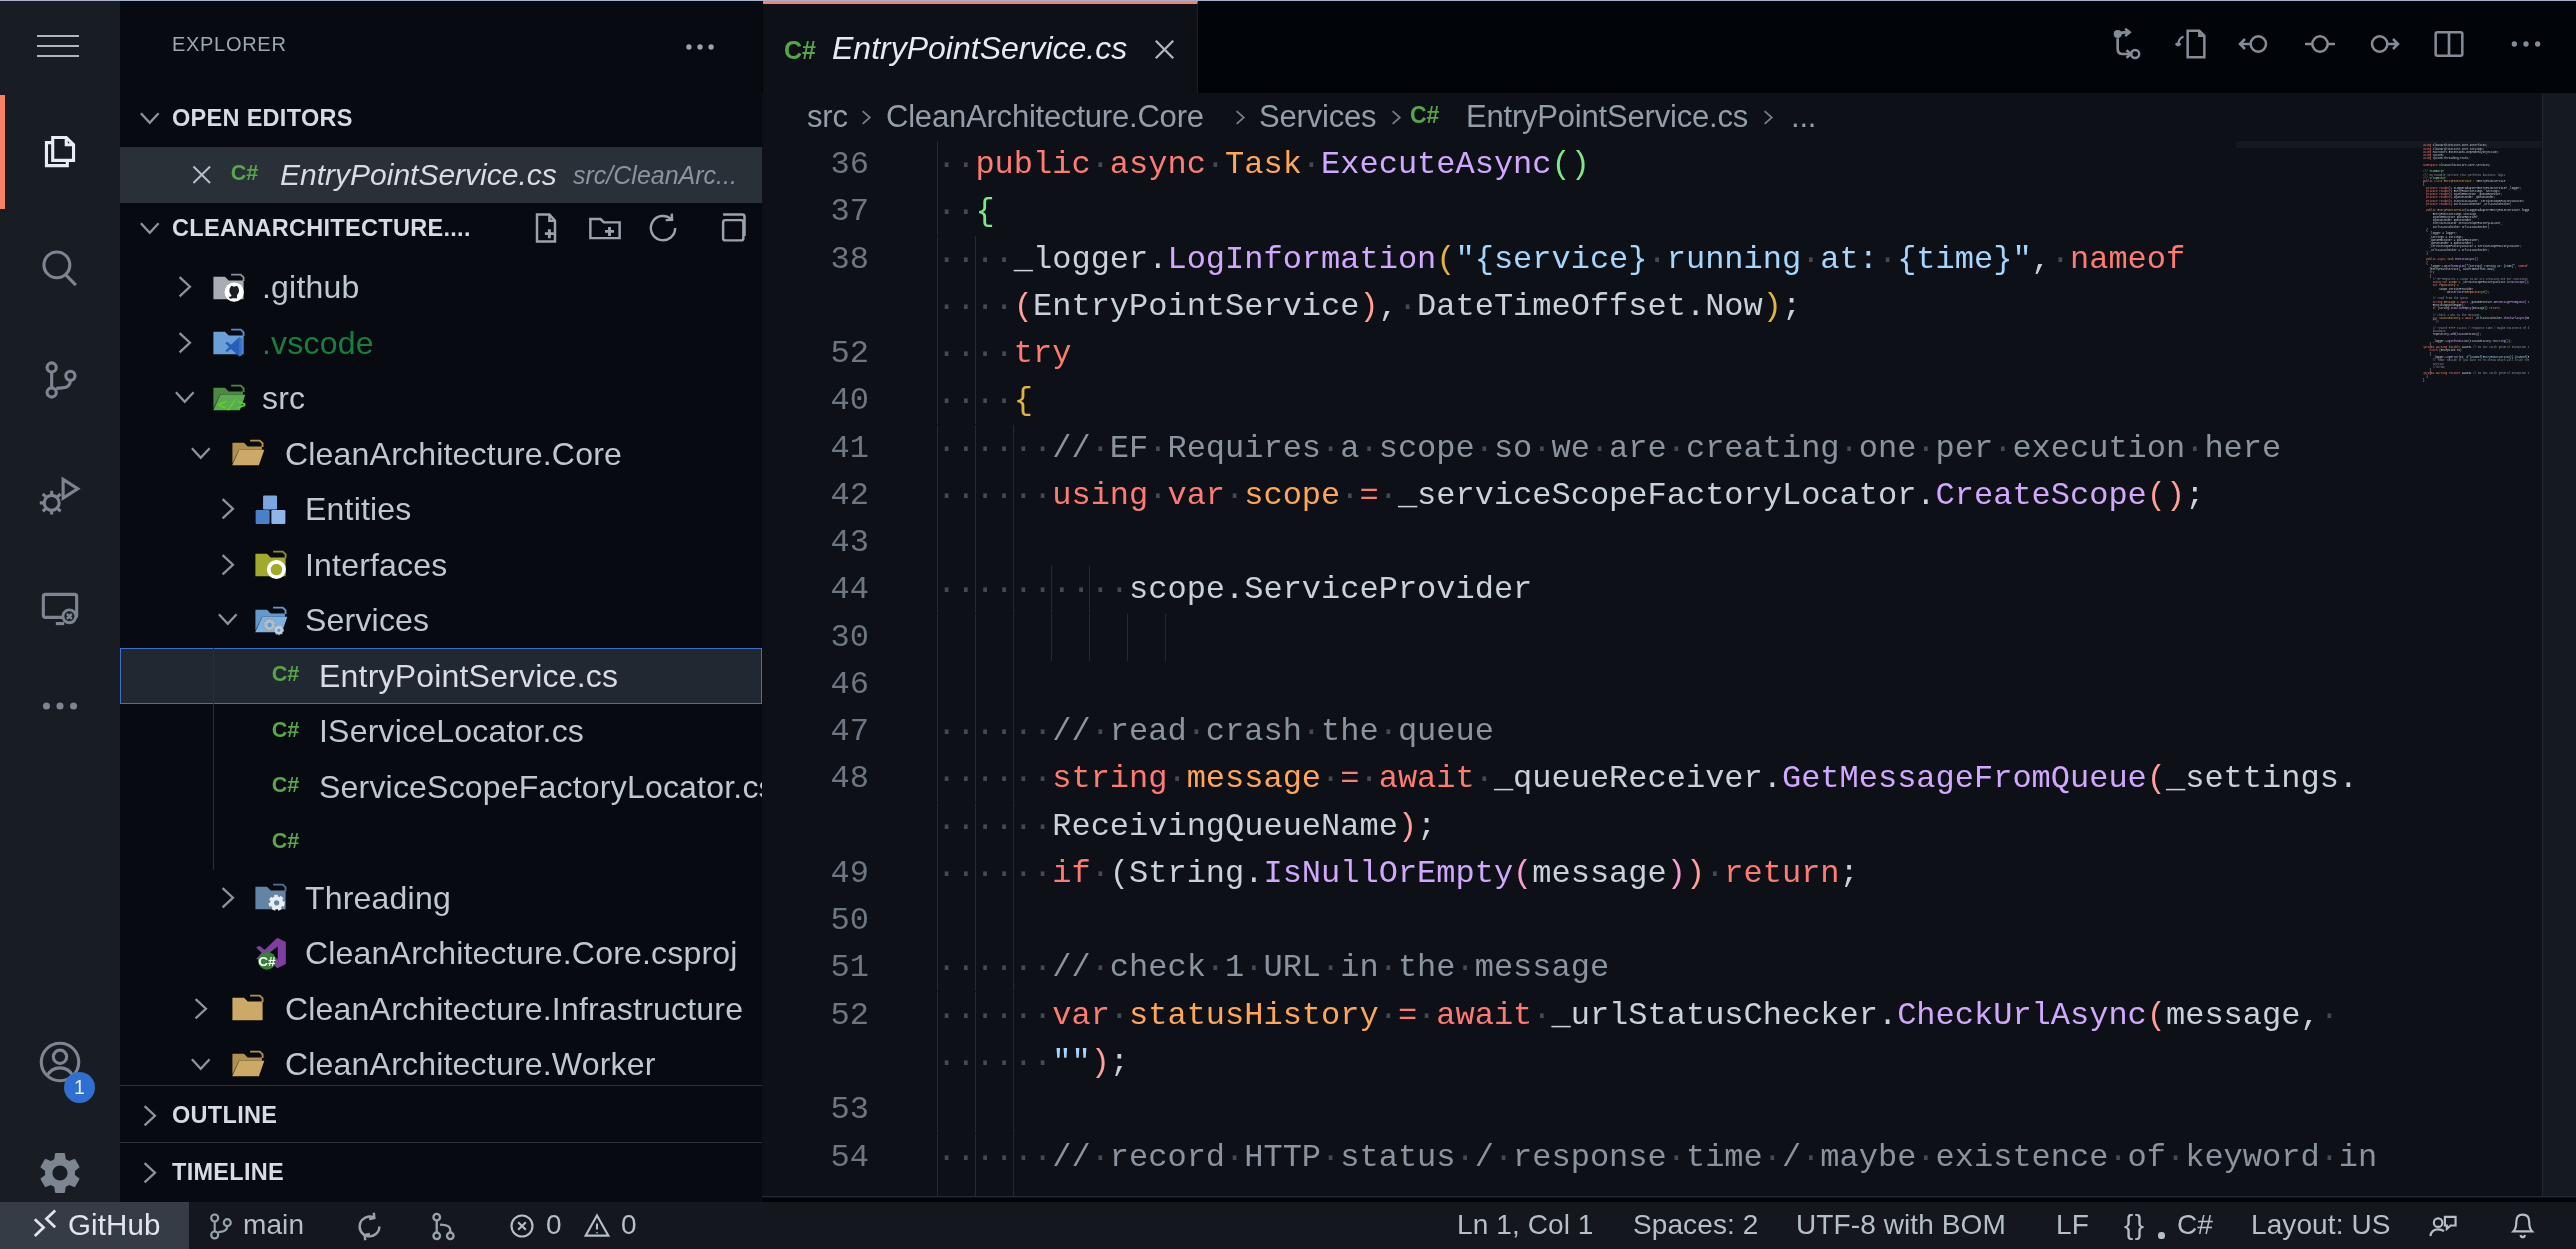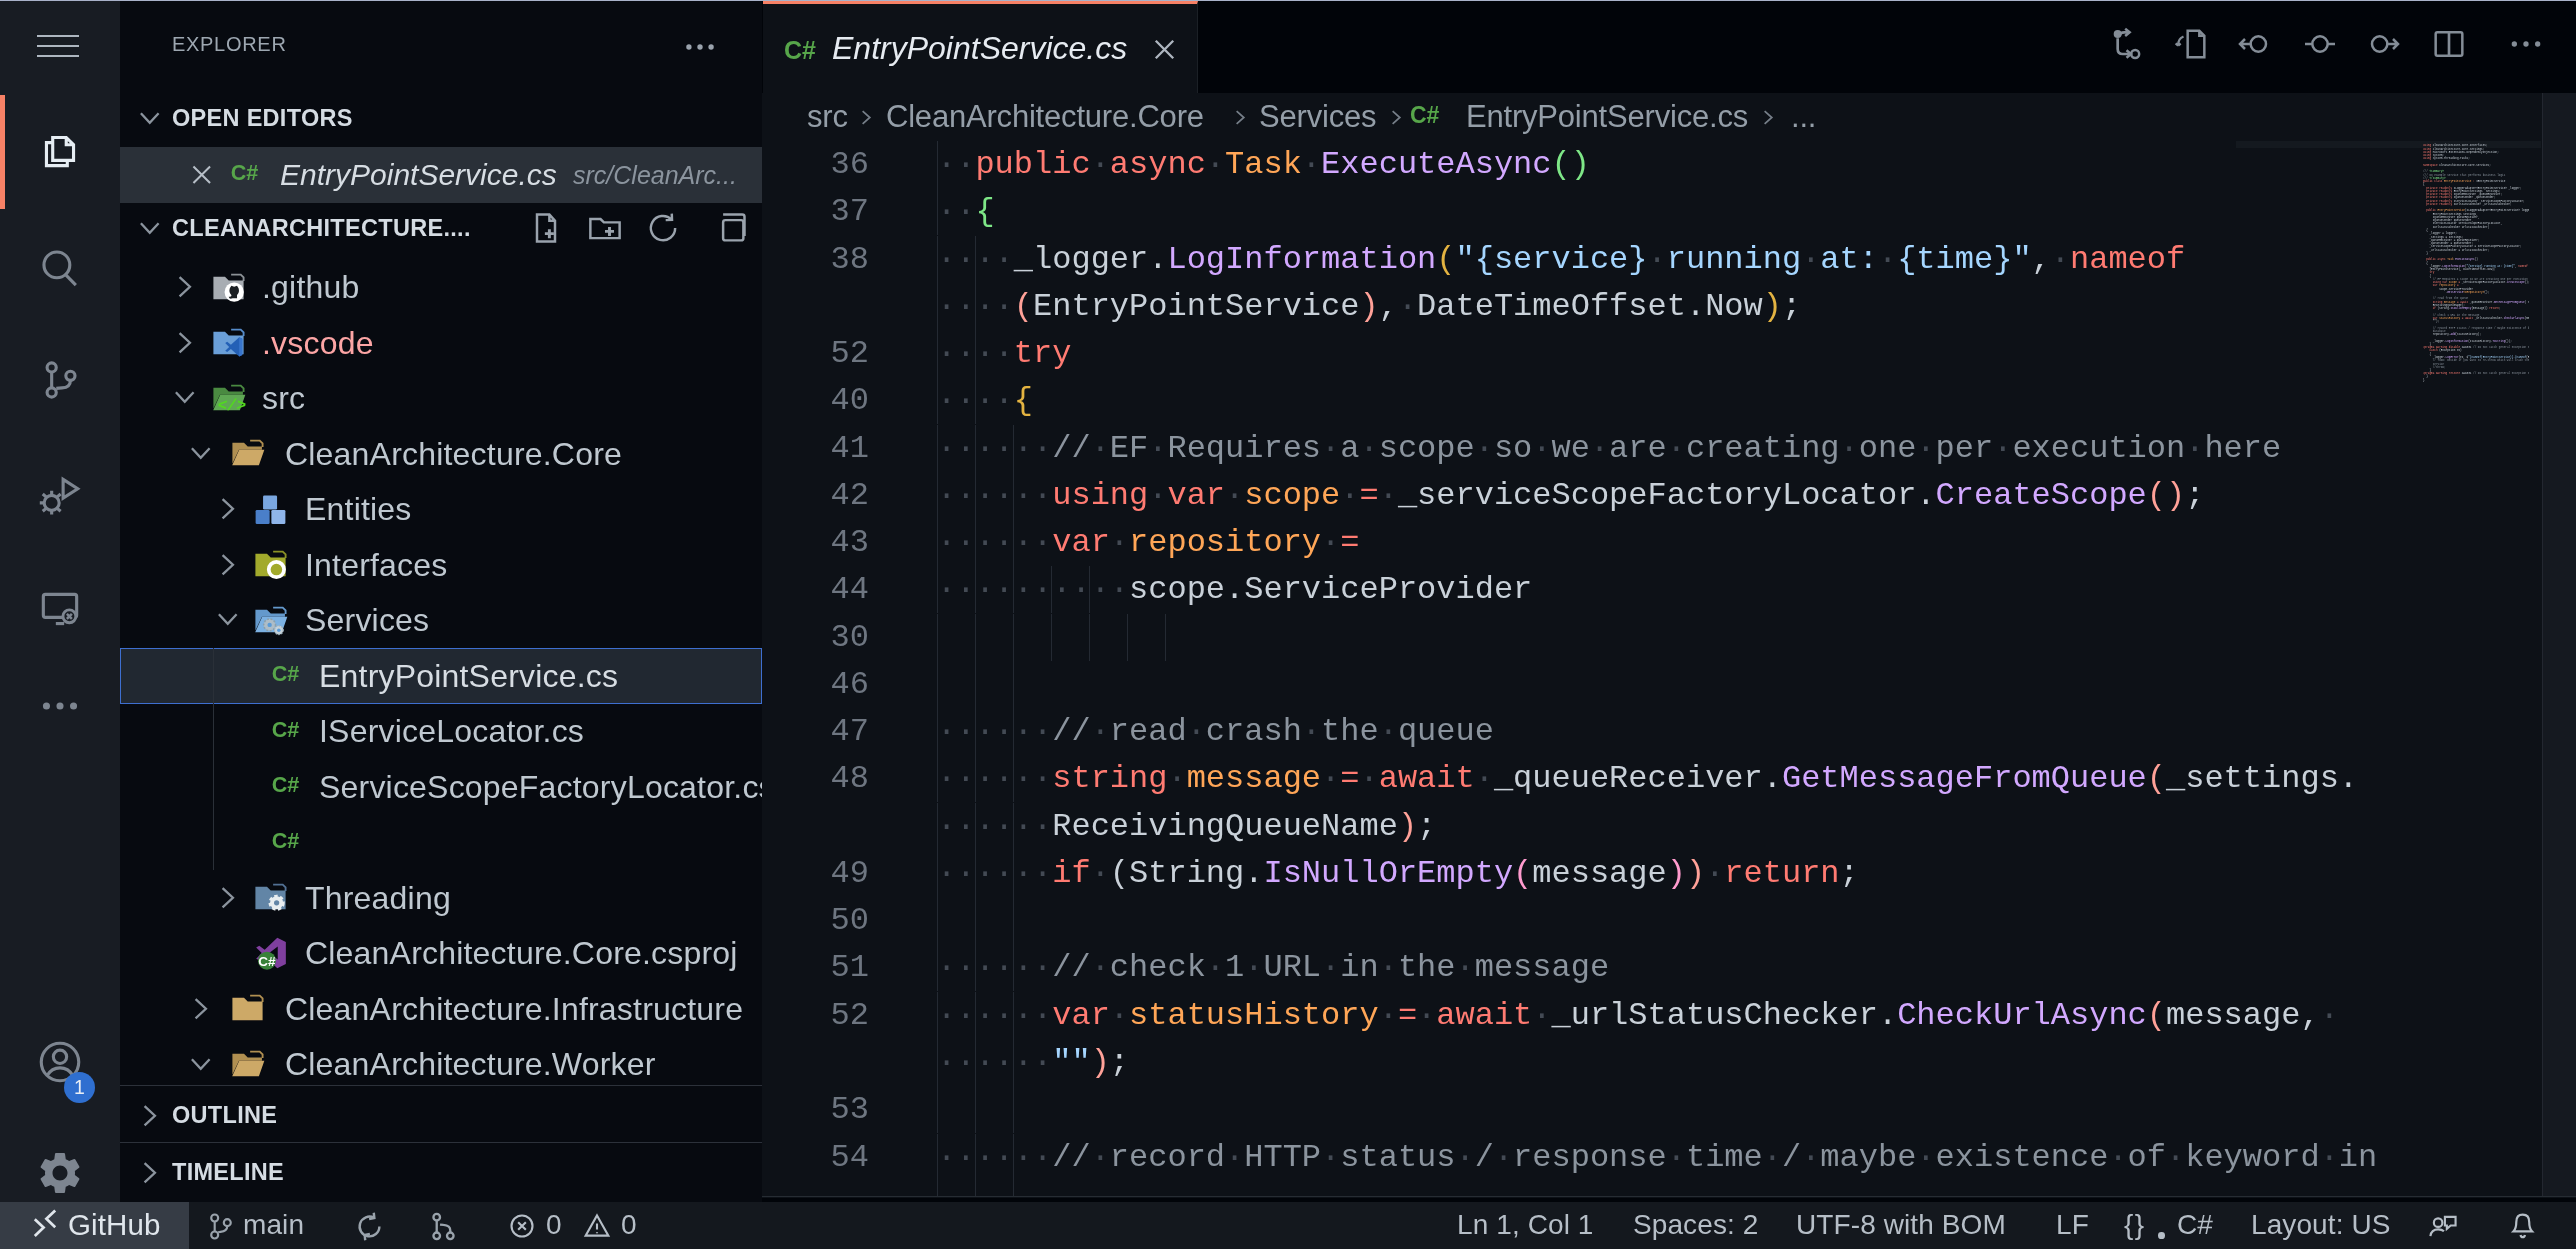--- a/index.html
+++ b/index.html
@@ -116,21 +116,21 @@
 <div class="abs tl" style="left:142px;top:258px;color:#bfc8d0">.github</div>
 <svg class="abs" style="left:50px;top:327px" width="29.5" height="29.5" viewBox="0 0 16 16">
       <path d="M5.2 2.8 L10.8 8 L5.2 13.2" fill="none" stroke="#8b949e" stroke-width="1.25"></path>
     </svg>
 <svg class="abs" style="left:91px;top:324px" width="35" height="35" viewBox="0 0 16 16">
       <path d="M9.2 2.1 H13.6 L14.9 3.4 V5" fill="none" stroke="#568ccb" stroke-width="0.85"></path>
       <path d="M1.1 3.1 H6.4 L8.1 4.8 H14.9 V13.4 H1.1 Z" fill="#6a9fd8"></path>
       <path d="M12.9 5.6 L9.1 9 7.4 7.7 6.5 8.2 8.3 10 6.5 11.8 7.4 12.3 9.1 11 12.9 14.4 14.3 13.7 V6.3 Z" fill="#2360b6"></path>
       <path d="M12.9 5.6 L14.3 6.3 V13.7 L12.9 14.4 Z" fill="#3875cc"></path>
     </svg>
-<div class="abs tl" style="left:142px;top:314px;color:#fca5a5">.vscode</div>
+<div class="abs tl" style="left:142px;top:314px;color:#15803d">.vscode</div>
 <svg class="abs" style="left:50px;top:382px" width="29.5" height="29.5" viewBox="0 0 16 16">
       <path d="M3.2 5 L8 10.2 L12.8 5" fill="none" stroke="#8b949e" stroke-width="1.25"></path>
     </svg>
 <svg class="abs" style="left:91px;top:380px" width="35" height="35" viewBox="0 0 16 16">
       <path d="M9.2 2.1 H13.6 L14.9 3.4 V5" fill="none" stroke="#4a8a41" stroke-width="0.85"></path>
       <path d="M1.1 3.1 H6.4 L8.1 4.8 H14.6 V6.3 H4.1 L1.1 12.6 Z" fill="#4a8a41"></path>
       <path d="M4.2 6.3 H15.7 L13.2 13.4 H1.0 Z" fill="#5fa854"></path>
       <text x="4.6" y="13.2" font-size="7.2" font-weight="bold" fill="#52d91f" font-family="Liberation Mono" transform="skewX(-8)">&lt;/&gt;</text>
     </svg>
 <div class="abs tl" style="left:142px;top:369px;color:#bfc8d0">src</div>
@@ -318,21 +318,20 @@
 <div class="cr" style="top:425px"><span class="w">······</span><span style="color:#8b949e">//</span><span class="w">·</span><span style="color:#8b949e">EF</span><span class="w">·</span><span style="color:#8b949e">Requires</span><span class="w">·</span><span style="color:#8b949e">a</span><span class="w">·</span><span style="color:#8b949e">scope</span><span class="w">·</span><span style="color:#8b949e">so</span><span class="w">·</span><span style="color:#8b949e">we</span><span class="w">·</span><span style="color:#8b949e">are</span><span class="w">·</span><span style="color:#8b949e">creating</span><span class="w">·</span><span style="color:#8b949e">one</span><span class="w">·</span><span style="color:#8b949e">per</span><span class="w">·</span><span style="color:#8b949e">execution</span><span class="w">·</span><span style="color:#8b949e">here</span></div>
 <i class="g" style="left:937px;top:472px"></i>
       <i class="g" style="left:975px;top:472px"></i>
       <i class="g" style="left:1013px;top:472px"></i>
 <div class="ln" style="top:472px">42</div>
 <div class="cr" style="top:472px"><span class="w">······</span><span style="color:#ff7b72">using</span><span class="w">·</span><span style="color:#ff7b72">var</span><span class="w">·</span><span style="color:#ffa657">scope</span><span class="w">·</span><span style="color:#ff7b72">=</span><span class="w">·</span><span style="color:#c9d1d9">_serviceScopeFactoryLocator.</span><span style="color:#d2a8ff">CreateScope</span><span style="color:#ffa198">()</span><span style="color:#c9d1d9">;</span></div>
 <i class="g" style="left:937px;top:519px"></i>
       <i class="g" style="left:975px;top:519px"></i>
       <i class="g" style="left:1013px;top:519px"></i>
 <div class="ln" style="top:519px">43</div>
-<div class="cr" style="top:519px"><span class="w">······</span><span style="color:#ff7b72">var</span><span class="w">·</span><span style="color:#ffa657">repository</span><span class="w">·</span><span style="color:#ff7b72">=</span></div>
 <i class="g" style="left:937px;top:566px"></i>
       <i class="g" style="left:975px;top:566px"></i>
       <i class="g" style="left:1013px;top:566px"></i>
       <i class="g" style="left:1051px;top:566px"></i>
       <i class="g" style="left:1089px;top:566px"></i>
 <div class="ln" style="top:566px">44</div>
 <div class="cr" style="top:566px"><span class="w">··········</span><span style="color:#c9d1d9">scope.ServiceProvider</span></div>
 <i class="g" style="left:937px;top:614px"></i>
       <i class="g" style="left:975px;top:614px"></i>
       <i class="g" style="left:1013px;top:614px"></i>

